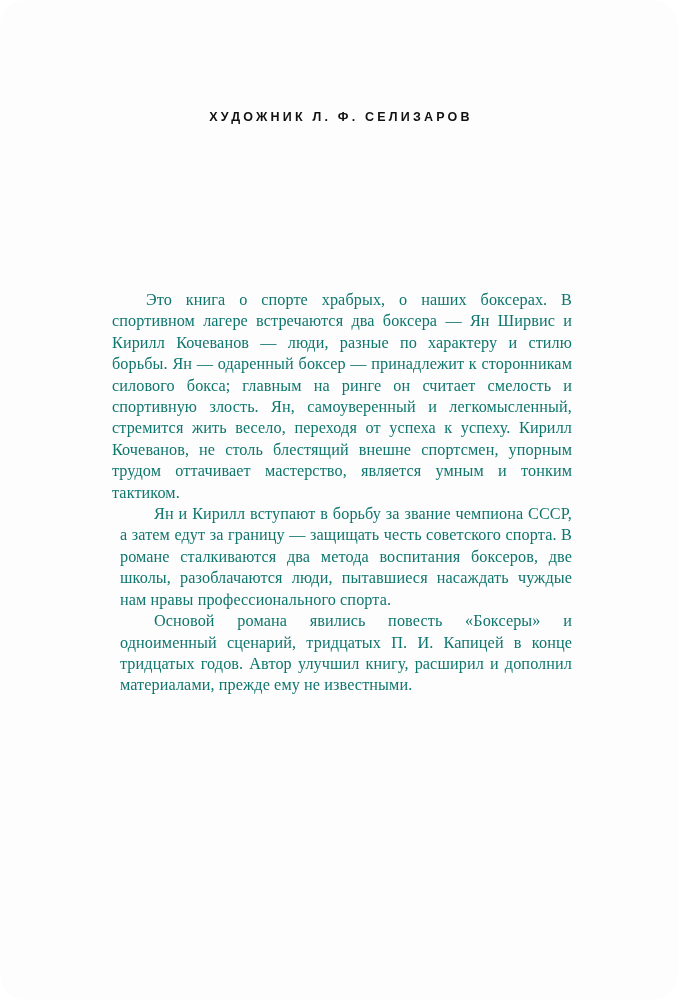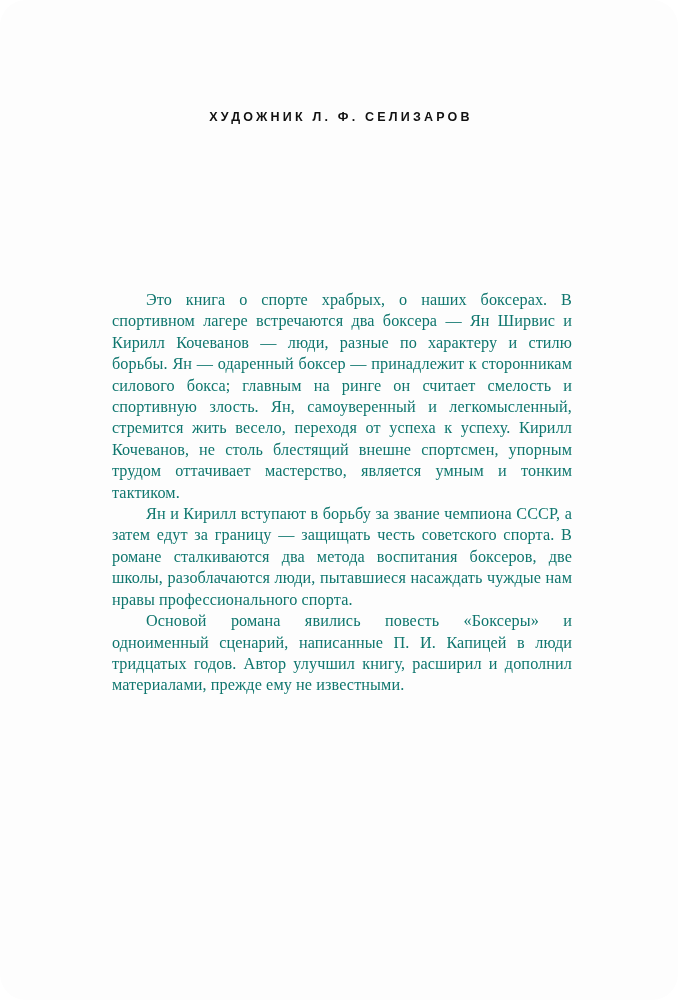--- a/index.html
+++ b/index.html
@@ -47,28 +47,29 @@
     text-align: justify;
     color: #0f766e;
     letter-spacing: 0.1px;
   }
   .body-text p {
     margin: 0;
     text-indent: 34px;
   }
   .body-text p + p {
     margin-top: 0px;
+    margin-left: 8px;
   }
 </style>
 </head>
 <body>
 
 <div class="page">
 
   <div class="heading">ХУДОЖНИК Л. Ф. СЕЛИЗАРОВ</div>
 
   <div class="body-text">
     <p>Это книга о спорте храбрых, о наших боксерах. В спортивном лагере встречаются два боксера — Ян Ширвис и Кирилл Кочеванов — люди, разные по характеру и стилю борьбы. Ян — одаренный боксер — принадлежит к сторонникам силового бокса; главным на ринге он считает смелость и спортивную злость. Ян, самоуверенный и легкомысленный, стремится жить весело, переходя от успеха к успеху. Кирилл Кочеванов, не столь блестящий внешне спортсмен, упорным трудом оттачивает мастерство, является умным и тонким тактиком.</p>
     <p>Ян и Кирилл вступают в борьбу за звание чемпиона СССР, а затем едут за границу — защищать честь советского спорта. В романе сталкиваются два метода воспитания боксеров, две школы, разоблачаются люди, пытавшиеся насаждать чуждые нам нравы профессионального спорта.</p>
-    <p>Основой романа явились повесть «Боксеры» и одноименный сценарий, написанные П. И. Капицей в люди тридцатых годов. Автор улучшил книгу, расширил и дополнил материалами, прежде ему не известными.</p>
+    <p>Основой романа явились повесть «Боксеры» и одноименный сценарий, тридцатых П. И. Капицей в конце тридцатых годов. Автор улучшил книгу, расширил и дополнил материалами, прежде ему не известными.</p>
   </div>
 
 </div>
 
 </body></html>

